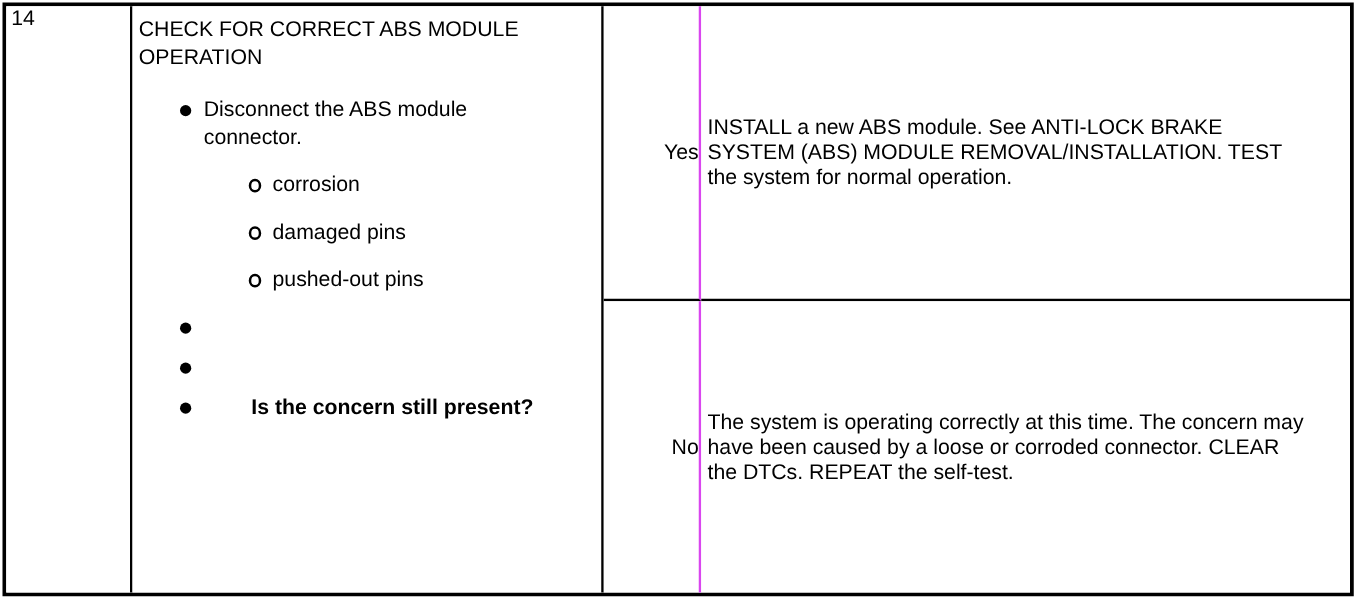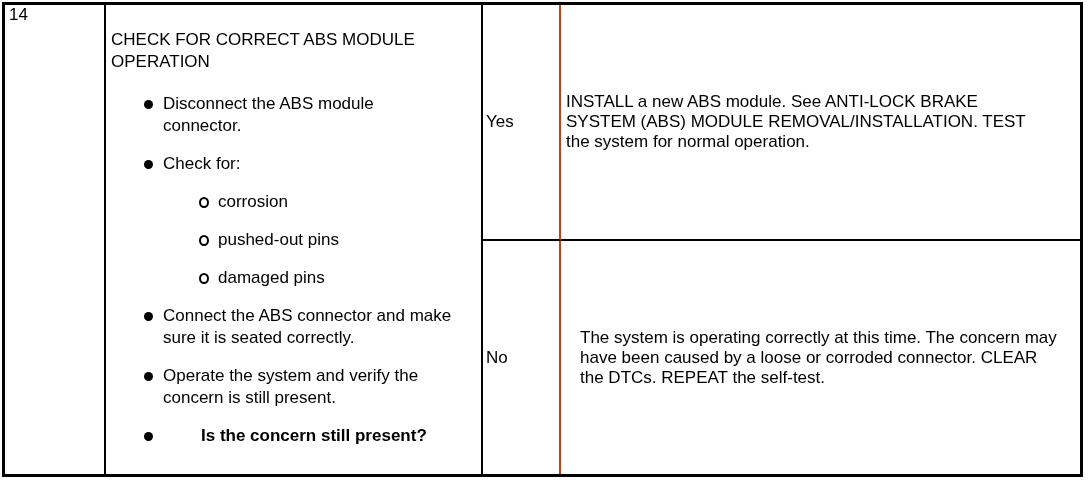--- a/index.html
+++ b/index.html
@@ -25,21 +25,21 @@
   .cell-step {
     grid-column: 1; grid-row: 1 / 3;
     border-right: 2px solid #000000;
     display: flex; align-items: flex-start;
     padding-left: 4px;
   }
 
   .cell-procedure {
     grid-column: 2; grid-row: 1 / 3;
     border-right: 2px solid #000000;
-    padding: 24px 4px 0 5px;
+    padding: 8px 4px 0 5px;
     line-height: 22px;
   }
   .procedure-title { max-width: 345px; }
 
   .bullet { display: flex; align-items: flex-start; }
   .bullet-main { margin-left: 33px; margin-top: 16px; }
   .bullet-first { margin-top: 20px; }
   .bullet-sub  { margin-left: 88px; margin-top: 16px; text-align: right; }
   .marker-dot {
     flex: 0 0 auto;
@@ -50,79 +50,74 @@
   .marker-circle {
     flex: 0 0 auto;
     width: 10px; height: 11px;
     border: 2.5px solid #000000; border-radius: 50%;
     margin: 6px 9px 0 0;
   }
   .bullet-text { max-width: 290px; }
   .bullet-question { font-weight: bold; margin-left: 38px; }
 
   .cell-answer {
-    border-right: 2px solid #c2410c;
+    border-right: 2px solid #d946ef;
     display: flex; align-items: center;
     padding-left: 3px;
+    justify-content: flex-end;
   }
   .cell-answer-yes { grid-column: 3; grid-row: 1; border-bottom: 2px solid #000000; }
   .cell-answer-no  { grid-column: 3; grid-row: 2; }
 
   .cell-action {
     display: flex; align-items: center;
     padding: 0 6px 0 5px;
     line-height: 20px;
   }
   .cell-action-yes { grid-column: 4; grid-row: 1; border-bottom: 2px solid #000000; }
-  .cell-action-no  { grid-column: 4; grid-row: 2; justify-content: center; }
+  .cell-action-no  { grid-column: 4; grid-row: 2; }
   .action-text { max-width: 480px; }
 </style>
 </head>
 <body>
 
 <div class="diagnostic-table">
 
   <div class="cell cell-step">
     <span>14</span>
   </div>
 
   <div class="cell cell-procedure">
     <div class="procedure-title">CHECK FOR CORRECT ABS MODULE OPERATION</div>
 
     <div class="bullet bullet-main bullet-first">
       <span class="marker-dot"></span>
       <span class="bullet-text">Disconnect the ABS module connector.</span>
     </div>
 
-    <div class="bullet bullet-main">
-      <span class="marker-dot"></span>
-      <span class="bullet-text">Check for:</span>
-    </div>
 
     <div class="bullet bullet-sub">
       <span class="marker-circle"></span>
       <span class="bullet-text">corrosion</span>
     </div>
     <div class="bullet bullet-sub">
       <span class="marker-circle"></span>
-      <span class="bullet-text">pushed-out pins</span>
+      <span class="bullet-text">damaged pins</span>
     </div>
     <div class="bullet bullet-sub">
       <span class="marker-circle"></span>
-      <span class="bullet-text">damaged pins</span>
+      <span class="bullet-text">pushed-out pins</span>
     </div>
 
     <div class="bullet bullet-main">
       <span class="marker-dot"></span>
-      <span class="bullet-text">Connect the ABS connector and make sure it is seated correctly.</span>
     </div>
 
     <div class="bullet bullet-main">
       <span class="marker-dot"></span>
-      <span class="bullet-text">Operate the system and verify the concern is still present.</span>
     </div>
 
     <div class="bullet bullet-main">
       <span class="marker-dot"></span>
       <span class="bullet-text bullet-question">Is the concern still present?</span>
     </div>
   </div>
 
   <div class="cell cell-answer cell-answer-yes">
     <span>Yes</span>

